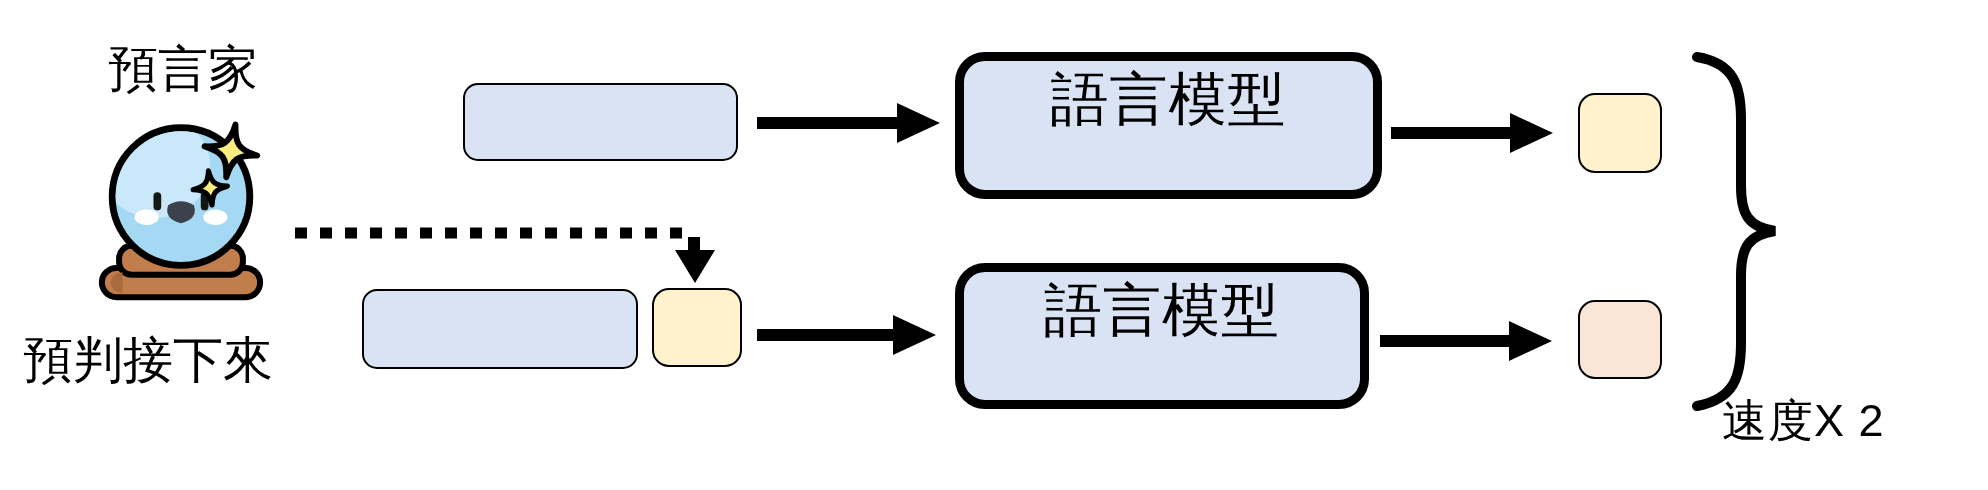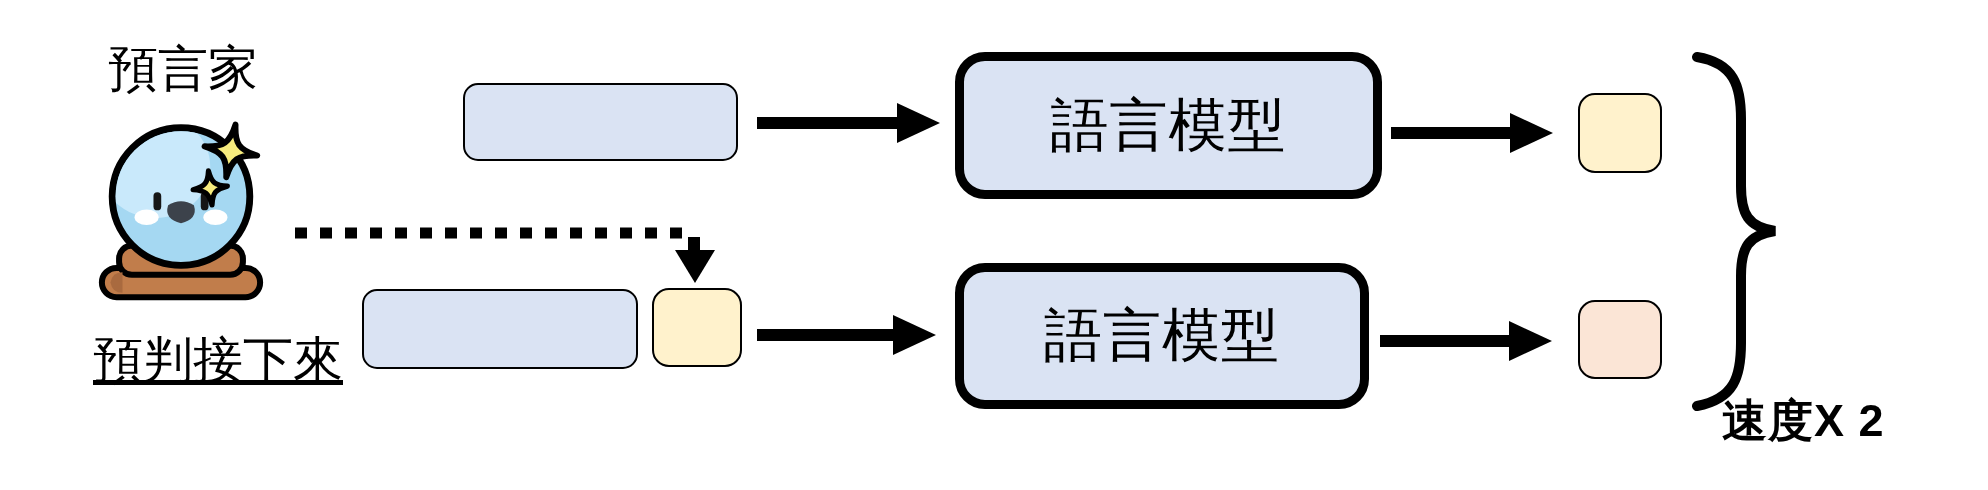--- a/index.html
+++ b/index.html
@@ -10,21 +10,21 @@
     background: #ffffff;
     overflow: hidden;
     font-family: "Liberation Sans", "DejaVu Sans", sans-serif;
     color: #000;
   }
   .abs { position: absolute; }
   .label { position: absolute; color: #000; white-space: nowrap; }
 
   
   .prophet-label  { left: 63px;  top: 36px;  width: 240px; font-size: 50px; text-align: center; }
-  .caption-block  { left: 23px;  top: 332px; width: 320px; font-size: 50px; line-height: 57px; text-align: right; text-decoration: underline; }
+  .caption-block  { left: 23px;  top: 332px; width: 320px; font-size: 50px; line-height: 57px; text-align: left; }
 
   
   .box {
     position: absolute;
     border: 2.5px solid #000;
     box-sizing: border-box;
     background: #dae3f3;
   }
   .prompt { border-radius: 15px; }
   .token  { border-radius: 17px; }
@@ -35,31 +35,31 @@
   .token-out-bot  { left: 1578px; top: 300px; width: 84px;  height: 79px; background: #fbe5d6; }
 
   
   .model {
     position: absolute;
     background: #dae3f3;
     border: 9px solid #000;
     border-radius: 30px;
     box-sizing: border-box;
     display: flex;
-    align-items: center;
+    align-items: flex-start;
     justify-content: center;
     font-size: 58px;
     letter-spacing: 1px;
   }
   .model-top    { left: 955px; top: 52px;  width: 427px; height: 147px; }
   .model-bottom { left: 955px; top: 263px; width: 414px; height: 146px; }
 
   
   .simultaneous-label { left: 1784px; top: 205px; font-size: 52px; }
-  .speed-label        { left: 1722px; top: 391px; font-size: 45px; font-weight: bold; letter-spacing: 1px; }
+  .speed-label        { left: 1722px; top: 391px; font-size: 45px; font-weight: normal; letter-spacing: 1px; }
 
   .overlay { position: absolute; left: 0; top: 0; }
   .crystal-ball { left: 95px; top: 116px; width: 172px; height: 186px; }
 </style>
 </head>
 <body>
 
 <div class="canvas">
 
   <div class="label prophet-label">預言家</div>

